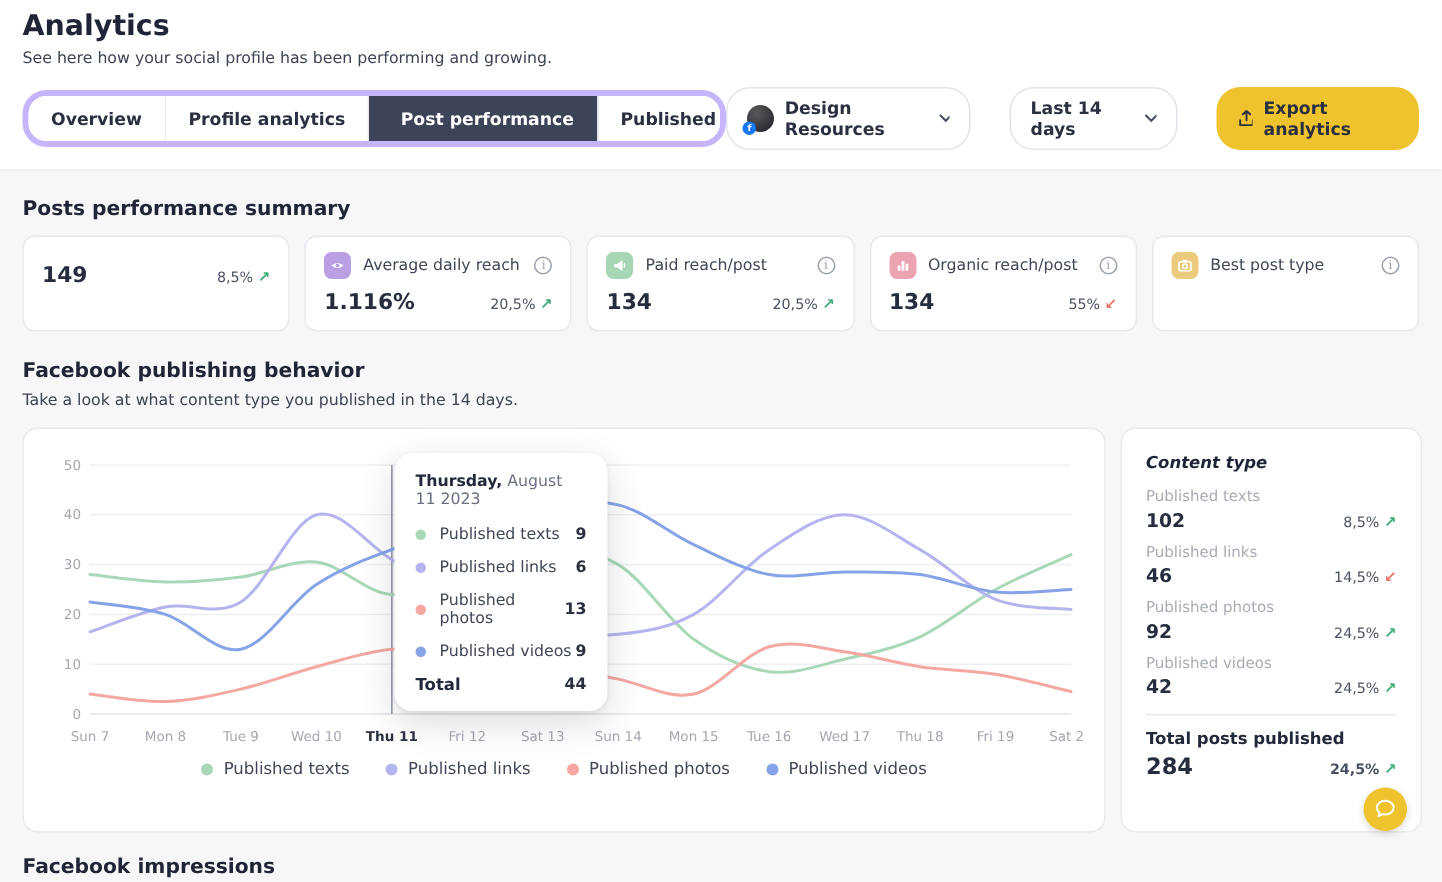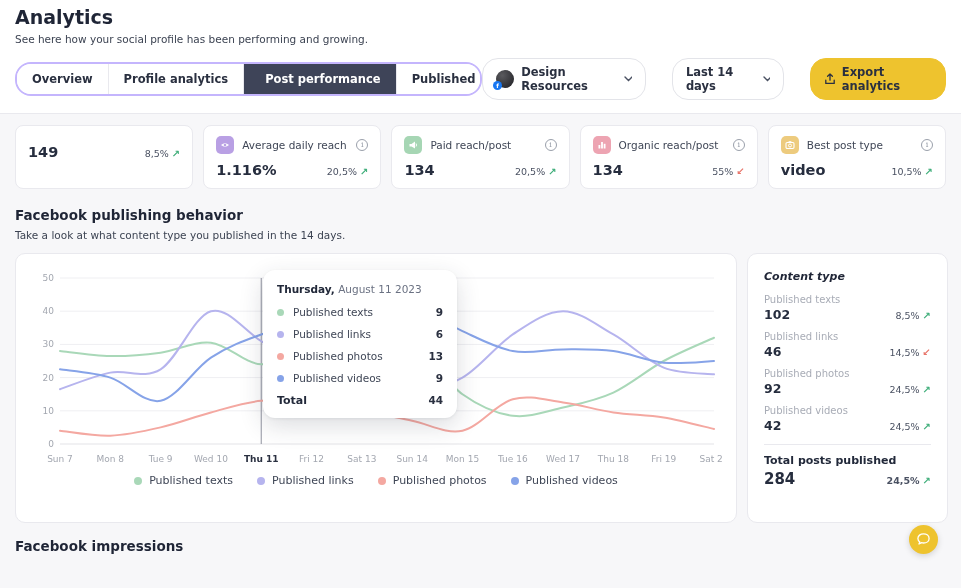--- a/index.html
+++ b/index.html
@@ -7,21 +7,21 @@
   body {
     width:961px; height:588px; overflow:hidden; position:relative;
     font-family:"DejaVu Sans","Liberation Sans",sans-serif;
     background:#ffffff; color:#22293a;
   }
   
   .header { background:#fff; padding:6px 15px 0 15px; border-bottom:1px solid #e9e9ee; }
   .page-title { font-size:19px; font-weight:bold; margin:0 0 5px 0; color:#1f2536; }
   .page-sub { font-size:10.5px; color:#3c4352; }
   .toolbar { display:flex; justify-content:space-between; align-items:center; margin-top:13px; padding-bottom:13px; }
-  .tabbar { display:flex; border:2px solid #c4b5fd; border-radius:16px; overflow:hidden; background:#fff; }
+  .tabbar { display:flex; border:4px solid #c4b5fd; border-radius:16px; overflow:hidden; background:#fff; }
   .tab { padding:8px 15px; font-size:11.5px; font-weight:bold; color:#2a3040; cursor:pointer; border-right:1px solid #e9e9ee; background:#fff; white-space:nowrap; }
   .tab:last-child { border-right:none; }
   .tab.active { background:#3e4458; color:#fff;padding-left:21px; }
   .controls { display:flex; gap:26px; align-items:flex-end; }
   .pill { display:flex; align-items:center; gap:7px; border:1px solid #e3e4e9; background:#fff; border-radius:16px; padding:6px 13px; font-size:11.5px; font-weight:bold; color:#2a3040; cursor:pointer; }
   .pill.yellow { background:#eec32e; border-color:#eec32e; }
   .avatar { width:18px; height:18px; border-radius:50%; background:radial-gradient(circle at 35% 30%, #5a5a5e, #1d1d22); position:relative; flex:0 0 auto; }
   .avatar .badge { position:absolute; left:-3px; bottom:-2px; width:9px; height:9px; border-radius:50%; background:#1877f2; color:#fff; font-size:6px; line-height:9px; text-align:center; font-weight:bold; }
   
   .content { background:#f7f7f9; padding:11px 15px 0 15px; height:494px; }
@@ -42,21 +42,21 @@
   .arrow.up { color:#3fae7a; }
   .arrow.down { color:#e8756a; }
   
   .chart-row { display:grid; grid-template-columns:1fr 201px; gap:10px; }
   .panel { background:#fff; border:1px solid #e9e9ee; border-radius:10px; }
   .chart-panel { padding:12px 14px 8px 14px; position:relative; height:270px; }
   .legend { display:flex; justify-content:center; gap:24px; margin-top:4px; font-size:11px; color:#3f4656; }
   .legend-item { display:flex; align-items:center; cursor:pointer; }
   .ldot { width:8px; height:8px; border-radius:50%; display:inline-block; margin-right:7px; }
   
-  .tooltip { position:absolute; left:247px; top:16px; width:194px; background:#fff; border-radius:12px;
+  .tooltip { position:absolute; left:247px; top:16px; width:142px; background:#fff; border-radius:12px;
              box-shadow:0 8px 24px rgba(40,45,60,.16), 0 1px 3px rgba(40,45,60,.08); padding:13px 14px 11px 14px; z-index:5; }
   .tt-title { font-size:10.5px; margin-bottom:11px; color:#6a7182; }
   .tt-day { font-weight:bold; color:#22293a; }
   .tt-row { display:flex; align-items:center; margin-bottom:10px; font-size:10.5px; color:#3f4656; }
   .tt-dot { width:7px; height:7px; border-radius:50%; margin-right:9px; flex:0 0 auto; }
   .tt-val { margin-left:auto; font-weight:bold; color:#2a3040; font-size:10.5px; }
   .tt-total { display:flex; font-weight:bold; font-size:11px; margin-top:3px; color:#22293a; }
   
   .ct-panel { padding:16px 16px 12px 16px; height:270px; }
   .ct-title { font-size:11px; font-weight:bold; margin-bottom:11px; color:#1f2536;font-style:italic; }
@@ -108,20 +108,21 @@
           <path d="M6 1.2v6M3.6 3.2L6 1l2.4 2.2M1.8 7.2v3.2h8.4V7.2" stroke="#2a3040" fill="none" stroke-width="1.3" stroke-linecap="round" stroke-linejoin="round"></path>
         </svg>
         <span>Export analytics</span>
       </div>
     </div>
   </div>
 </div>
 
 <div class="content">
 
+  <div class="sec-head">Posts performance summary</div>
 
   <div class="cards">
     <div class="card">
       <div class="card-bot">
         <span class="cvalue">149</span>
         <span class="chg"><span>8,5%</span> <span class="arrow up">↗</span></span>
       </div>
     </div>
     <div class="card">
       <div class="card-top">
@@ -176,24 +177,20 @@
       <div class="card-top">
         <span class="cicon" style="background: rgb(237, 203, 126);">
           <svg width="10" height="10">
               <rect x="1" y="2.5" width="8" height="6" rx="1.2" fill="none" stroke="#fff" stroke-width="1.1"></rect>
               <circle cx="5" cy="5.5" r="1.5" fill="none" stroke="#fff" stroke-width="1"></circle>
               <rect x="3.6" y="1.2" width="2.8" height="1.6" fill="#fff"></rect>
             </svg>
         </span>
         <span class="clabel">Best post type</span>
         <span class="info"></span>
-      </div>
-      <div class="card-bot">
-        <span class="cvalue">video</span>
-        <span class="chg"><span>10,5%</span> <span class="arrow up">↗</span></span>
       </div>
     </div>
   </div>
 
   <div class="sec-head">Facebook publishing behavior</div>
   <div class="sec-sub">Take a look at what content type you published in the 14 days.</div>
 
   <div class="chart-row">
 
     <div class="panel chart-panel">

